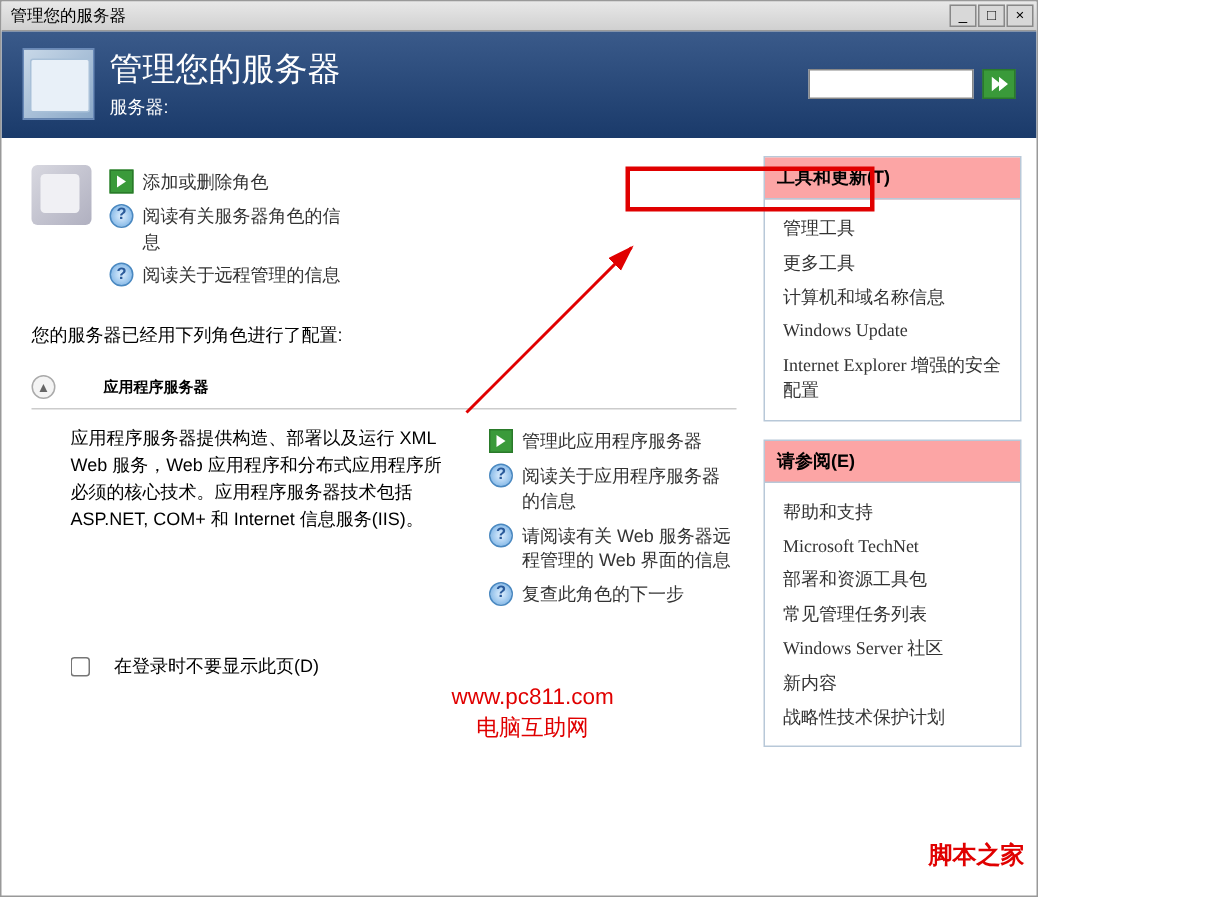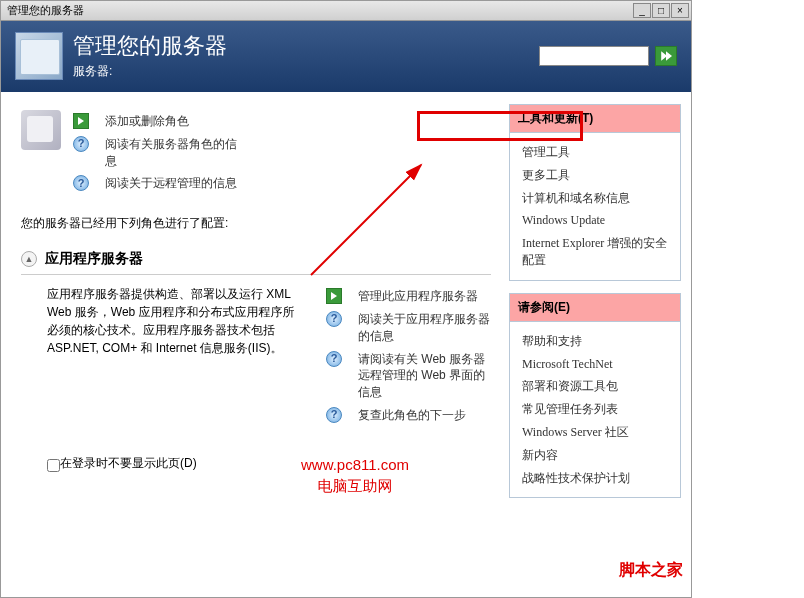--- a/index.html
+++ b/index.html
@@ -25,33 +25,33 @@
 .panel-head { background:#fca5a5; padding:5px 8px; font-weight:bold; font-size:12px; border-bottom:1px solid #b8c8d8;}
 .panel-body { padding:8px 8px 8px 12px; }
 .panel-body a { display:block; color:#333; text-decoration:none; padding:3px 0; font-size:12px; line-height:1.4;font-family:Liberation Serif, serif; }
 .section1 { display:flex; gap:12px; }
 .role-icon { width:40px; height:40px; flex-shrink:0; background:linear-gradient(135deg,#d8d8e0,#b0b0c0); border-radius:4px; position:relative;}
 .role-icon::after{content:""; position:absolute; left:6px; top:6px; width:26px; height:26px; background:#f0f0f4; border-radius:3px;}
 .section1 .txt { flex:1; padding-right:10px;}
 .section1 h2 { font-size:14px; margin-bottom:4px; }
 .section1 p { font-size:12px; line-height:1.5; color:#333; }
 .actions { width:165px; flex-shrink:0; }
-.action { display:flex; align-items:flex-start; gap:16px; padding:3px 0; font-size:12px; line-height:1.4; }
+.action { display:flex; align-items:flex-start; gap:6px; padding:3px 0; font-size:12px; line-height:1.4; }
 .action .icn { width:16px; height:16px; flex-shrink:0; display:flex; align-items:center; justify-content:center; }
 .icn-go { background:#3a9a3a; border:1px solid #2a7a2a; }
 .icn-go svg { width:10px; height:10px; }
 .icn-help { background:radial-gradient(circle,#e0f0ff,#6aa8e0); border:1px solid #4a88c0; border-radius:50%; color:#2a5a9a; font-weight:bold; font-size:11px;}
 .action a { color:#333; text-decoration:none; }
 .config-note { font-size:12px; margin:20px 0 14px 0; }
 .role-head { display:flex; align-items:center; gap:8px; border-bottom:1px solid #ccc; padding:4px 0 6px 0;}
 .chevron { width:16px; height:16px; border:1px solid #aaa; border-radius:50%; background:#f4f4f4; display:flex; align-items:center; justify-content:center; font-size:9px; color:#666; cursor:pointer;}
-.role-head b { font-size:14px; }
+.role-head b { font-size:10px;margin-left:24px; }
 .role-body { display:flex; gap:12px; padding:10px 0 10px 26px; }
 .role-body .desc { flex:1; font-size:12px; line-height:1.5; padding-right:10px;}
-.checkbox-row { display:flex; align-items:flex-end; gap:0; font-size:12px; margin-top:18px; padding-left:26px;}
+.checkbox-row { display:flex; align-items:center; gap:16px; font-size:12px; margin-top:18px; padding-left:26px;}
 .checkbox-row input { width:13px; height:13px; }
 .red-box { position:absolute; border:3px solid #e00000; left:416px; top:110px; width:166px; height:30px; pointer-events:none;}
 .red-arrow { position:absolute; left:300px; top:154px; pointer-events:none;}
 .watermark1 { position:absolute; left:300px; top:453px; color:#e00000; font-size:15px; text-align:center; line-height:1.4; pointer-events:none;}
 .watermark2 { position:absolute; right:8px; bottom:16px; color:#e00000; font-size:16px; font-weight:bold; pointer-events:none;}
 </style>
 </head>
 <body>
 
 <div class="window">

